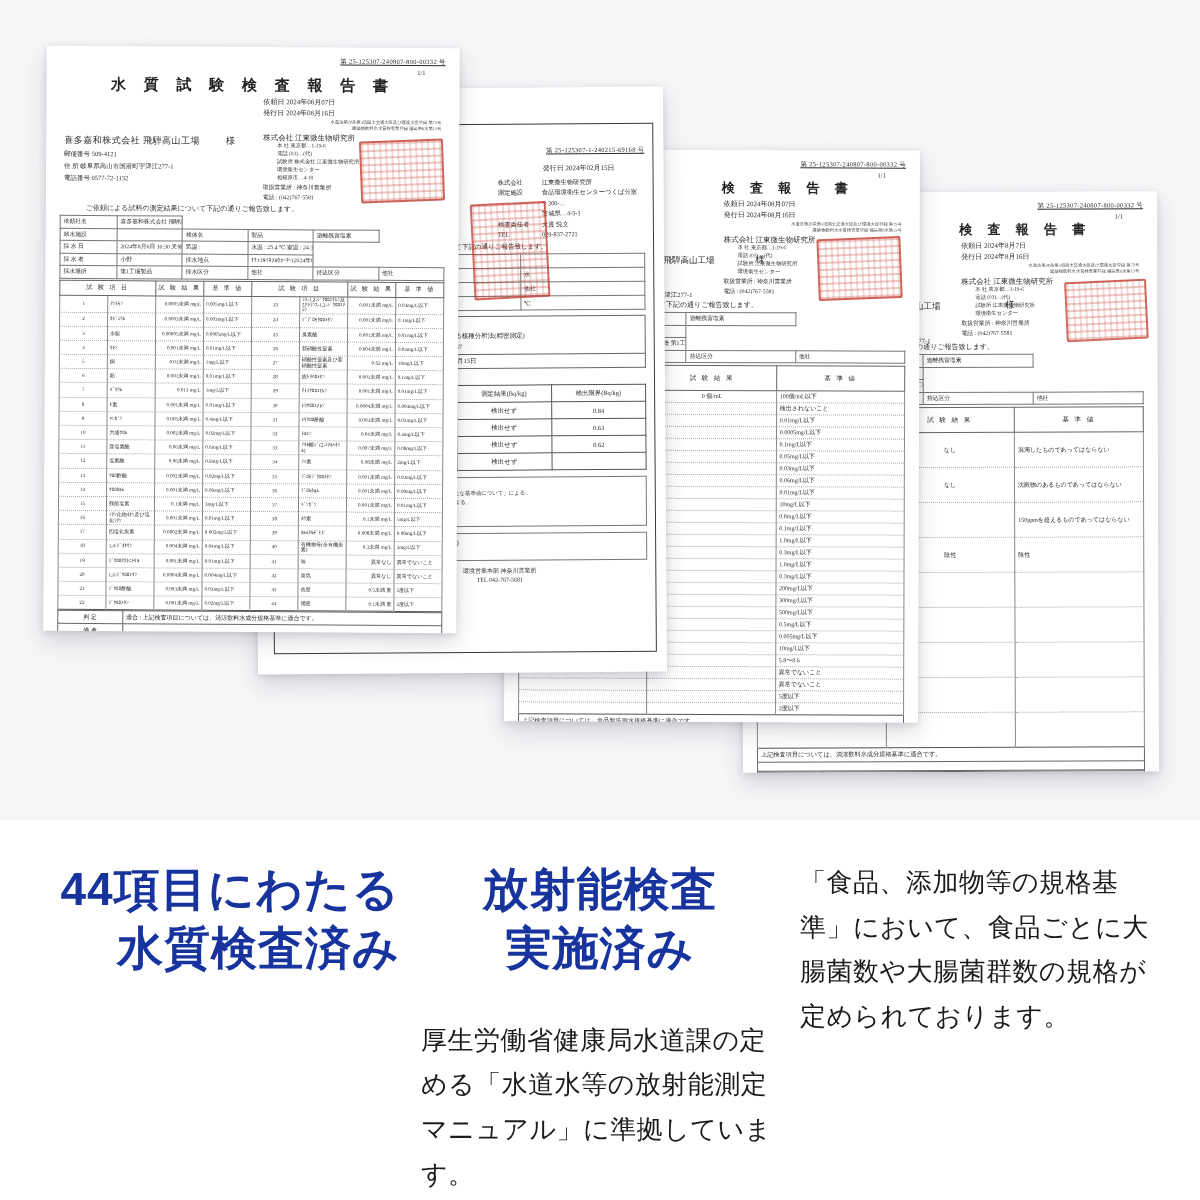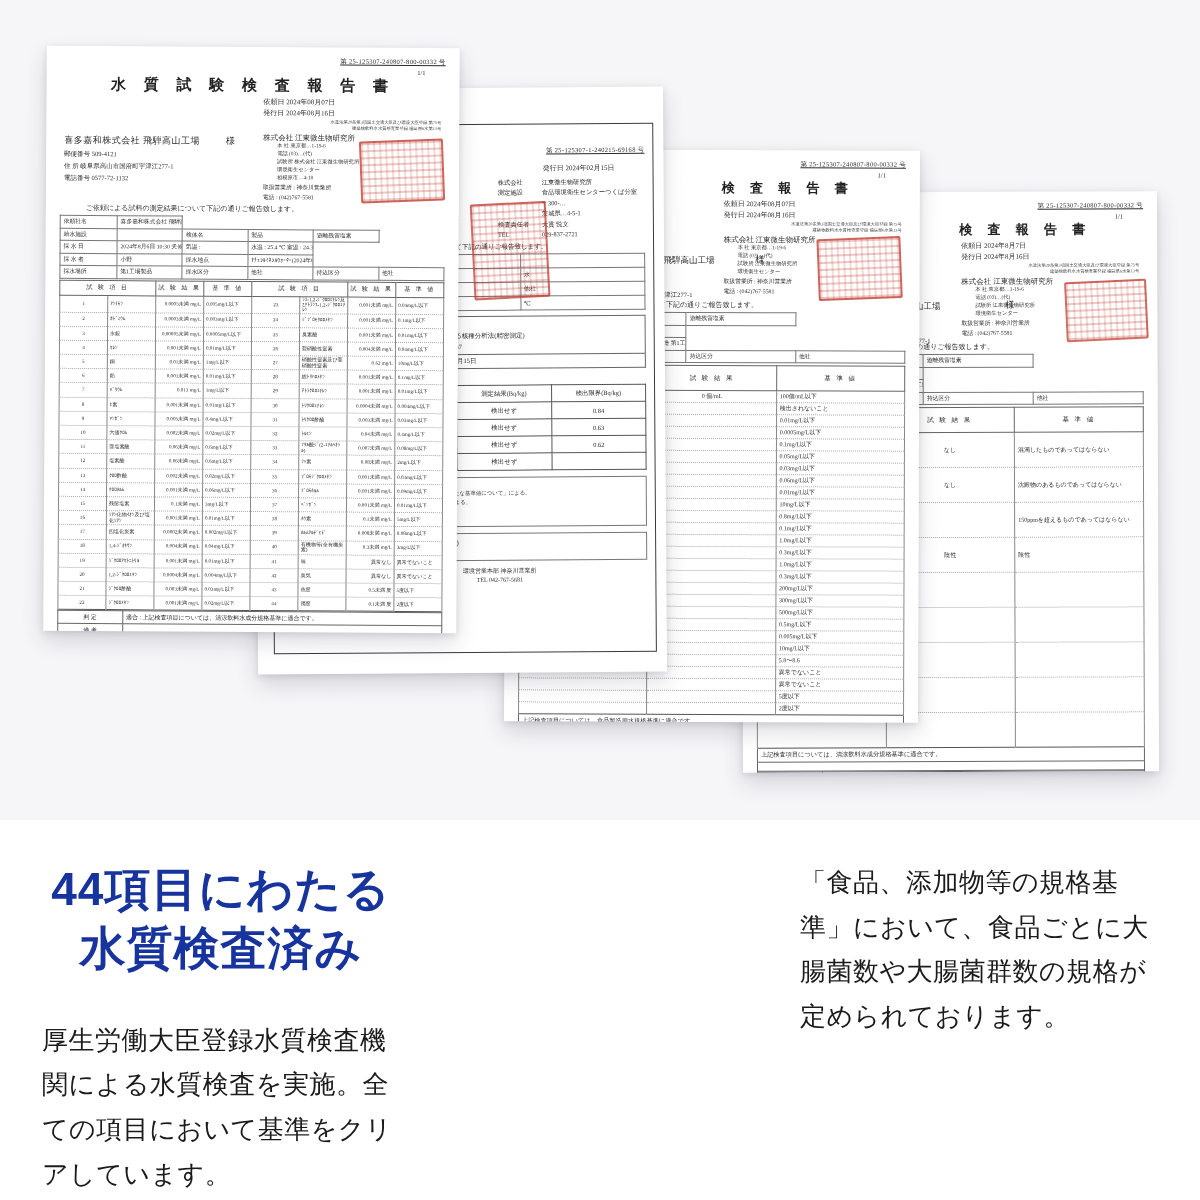--- a/index.html
+++ b/index.html
@@ -859,20 +859,24 @@
             </tr>
           </tbody>
         </table>
     </div>
   </div>
 
 </div>
 
 <div class="bottom-zone">
   <div class="benefit">
-    <div class="benefit-heading" style="color: rgb(23, 51, 158);">44項目にわたる
+    <div class="benefit-heading" style="color: rgb(23, 51, 158); text-align: right;">44項目にわたる
 水質検査済み</div>
-    <div class="benefit-body">厚生労働大臣登録水質検査機関による水質検査を実施。全ての項目において基準をクリアしています。</div>
+  </div>
+  <div class="benefit">
+    <div class="benefit-heading" style="color: rgb(23, 51, 158);">放射能検査
+実施済み</div>
+    <div class="benefit-body">厚生労働省健康局水道課の定める「水道水等の放射能測定マニュアル」に準拠しています。</div>
   </div>
   <div class="benefit">
     <div class="benefit-body">「食品、添加物等の規格基準」において、食品ごとに大腸菌数や大腸菌群数の規格が定められております。</div>
   </div>
 </div>
 
 </body></html>

